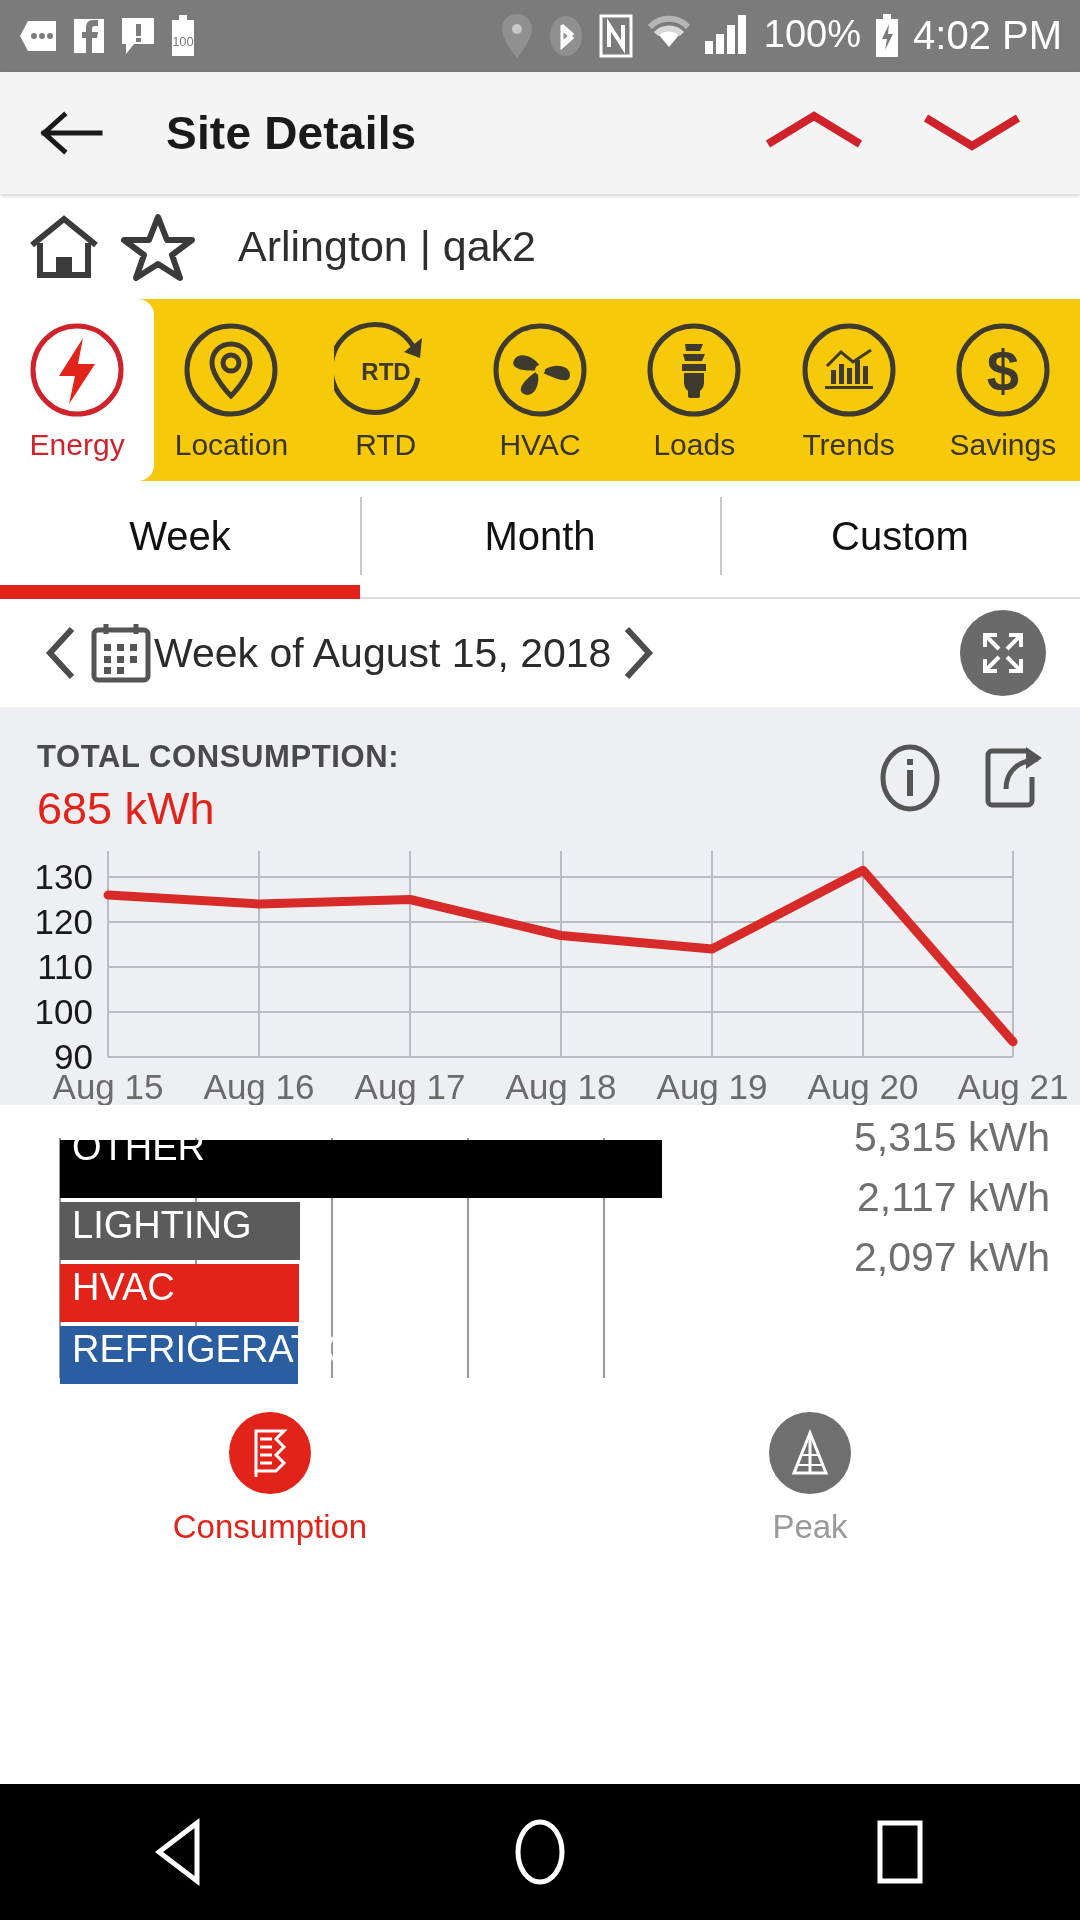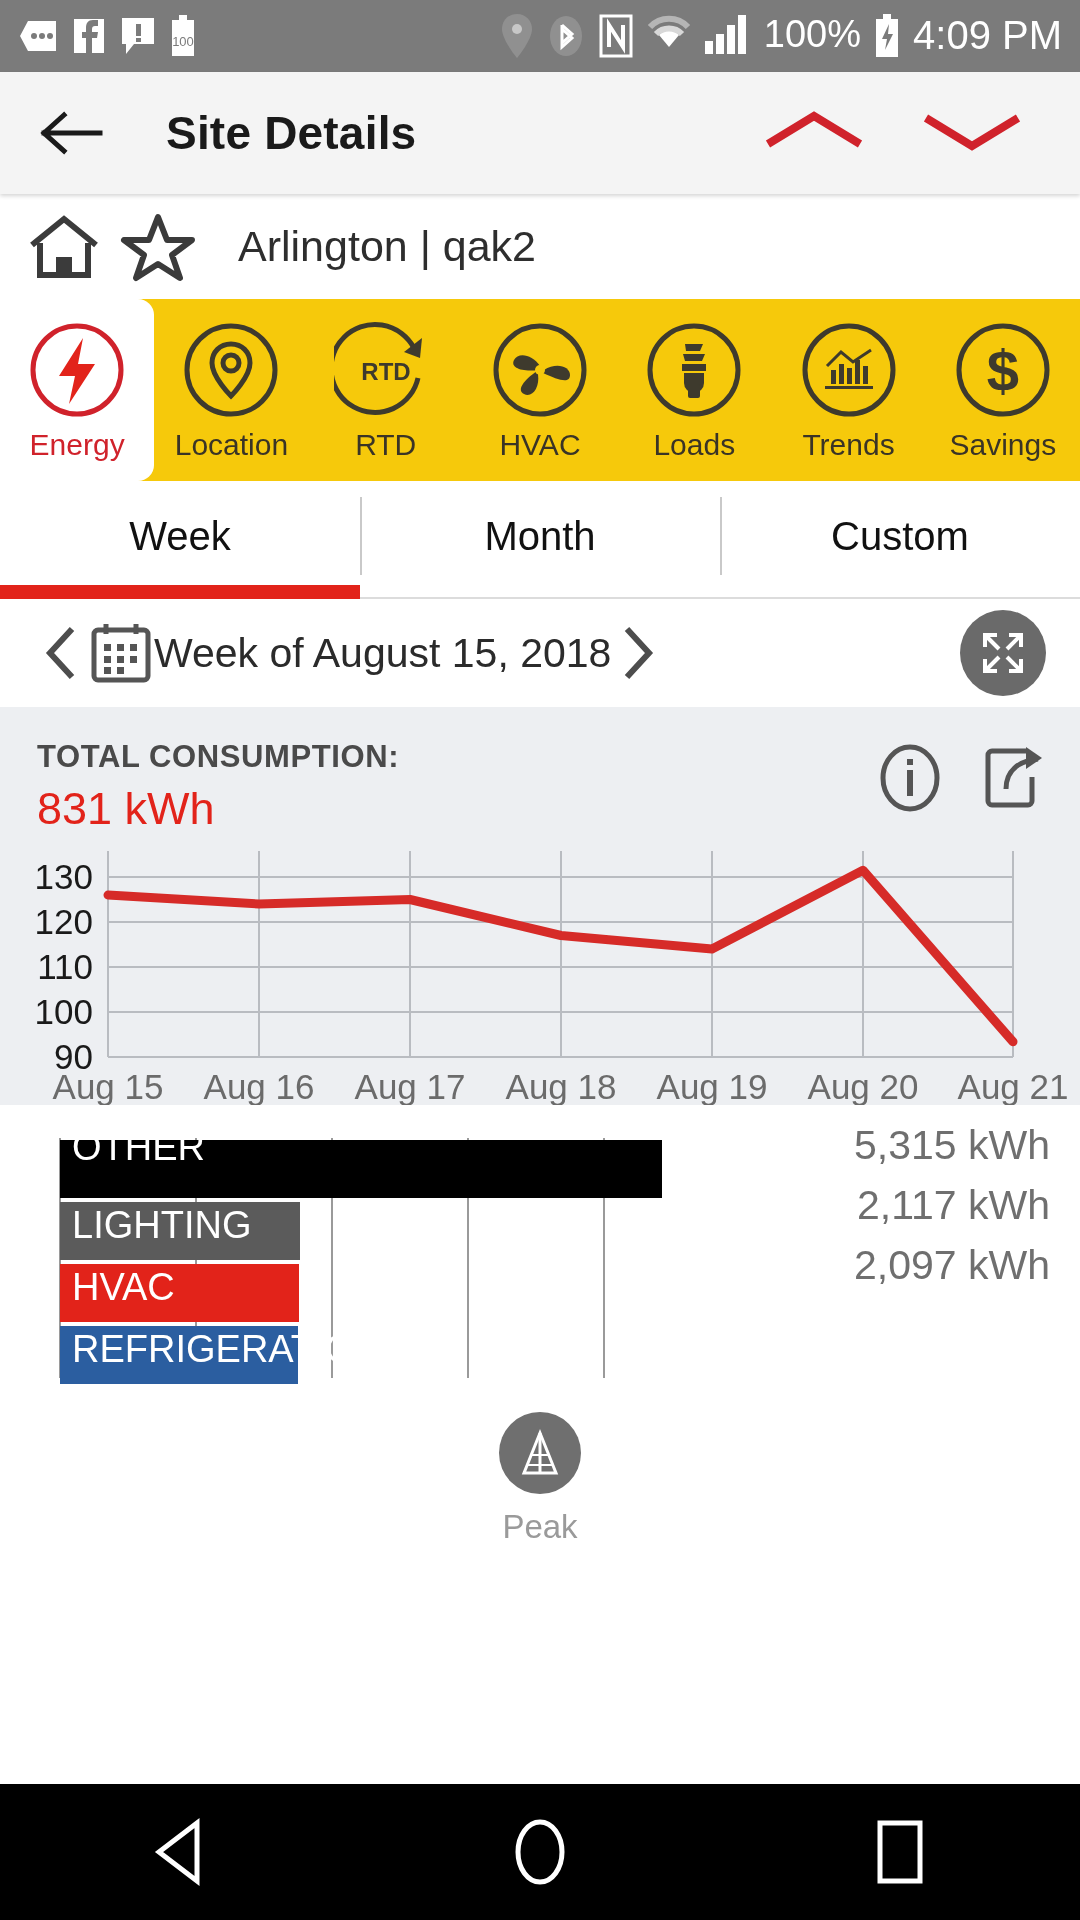--- a/index.html
+++ b/index.html
@@ -95,21 +95,21 @@
 
   .plot { position: relative; height: 230px; margin: 14px 0 0 0; }
   .plot svg { display: block; }
 
   
   .barsec { flex: 1 1 auto; background: #ffffff; position: relative; padding-top: 33px; }
   .bargrid { position: relative; height: 250px; margin: 0 0 0 0; }
   .bargrid svg { display: block; }
 
   .bar-values {
-    position: absolute; right: 30px; top: 10px; width: 300px;
+    position: absolute; right: 30px; top: 2px; width: 300px;
     display: flex; flex-direction: column;
   }
   .bar-val {
     height: 60px; display: flex; align-items: center; justify-content: flex-end;
     font-size: 41px; color: #6f6f6f;
   }
 
   
   .modes { display: flex; align-items: center; padding: 24px 0 0 0; }
   .mode { flex: 1 1 0; display: flex; flex-direction: column; align-items: center; gap: 14px; }
@@ -201,21 +201,21 @@
           </svg>
       </span>
       <span class="sb-pct">100%</span>
       <span class="sb-ico">
         <svg width="28" height="46" viewBox="0 0 28 46">
             <rect x="10" y="1" width="8" height="5" fill="#fff"></rect>
             <rect x="3" y="6" width="22" height="38" fill="#fff"></rect>
             <path d="M16 11 L9 26 h5 l-2 11 8-16 h-5 z" fill="#7b7b7b"></path>
           </svg>
       </span>
-      <span class="sb-time">4:09 PM</span>
+      <span class="sb-time">4:02 PM</span>
     </div>
   </div>
 
   <div class="appbar">
     <div class="back-btn">
       <svg width="64" height="48" viewBox="0 0 64 48">
           <path d="M4 24 H60 M4 24 L24 6 M4 24 L24 42" stroke="#1a1a1a" stroke-width="5" fill="none" stroke-linecap="square"></path>
         </svg>
     </div>
     <div class="appbar-title">Site Details</div>
@@ -389,21 +389,21 @@
             <path d="M44 44 L30 30"></path>
           </g>
         </svg>
     </span>
   </div>
 
   <div class="chartcard">
     <div class="cc-head">
       <div>
         <div class="cc-title">TOTAL CONSUMPTION:</div>
-        <div class="cc-value">831 kWh</div>
+        <div class="cc-value">685 kWh</div>
       </div>
       <div class="cc-actions">
         <span>
           <svg width="64" height="70" viewBox="0 0 64 70">
               <ellipse cx="32" cy="35" rx="27" ry="31" stroke="#555" stroke-width="5" fill="none"></ellipse>
               <rect x="29" y="16" width="6" height="6" fill="#555"></rect>
               <rect x="29" y="27" width="6" height="26" fill="#555"></rect>
             </svg>
         </span>
         <span>
@@ -488,20 +488,35 @@
     </div>
 
     <div class="bar-values">
       <div class="bar-val">5,315 kWh</div>
       <div class="bar-val">2,117 kWh</div>
       <div class="bar-val">2,097 kWh</div>
     </div>
 
     <div class="modes">
       <div class="mode">
+        <span class="mode-circle on">
+          <svg width="48" height="52" viewBox="0 0 48 52">
+              <path d="M10 4 H38 L30 12 L38 20 L30 28 L38 36 L30 44 H10 Z" fill="none" stroke="#fff" stroke-width="3"></path>
+              <g stroke="#fff" stroke-width="3">
+                <line x1="14" y1="12" x2="26" y2="12"></line>
+                <line x1="14" y1="20" x2="26" y2="20"></line>
+                <line x1="14" y1="28" x2="26" y2="28"></line>
+                <line x1="14" y1="36" x2="26" y2="36"></line>
+              </g>
+              <path d="M10 44 V50" stroke="#fff" stroke-width="3"></path>
+            </svg>
+        </span>
+        <span class="mode-label on">Consumption</span>
+      </div>
+      <div class="mode">
         <span class="mode-circle off">
           <svg width="48" height="52" viewBox="0 0 48 52">
               <path d="M24 6 L40 46 H8 Z" fill="none" stroke="#fff" stroke-width="3"></path>
               <line x1="24" y1="6" x2="24" y2="46" stroke="#fff" stroke-width="3"></line>
               <line x1="16" y1="28" x2="32" y2="28" stroke="#fff" stroke-width="2"></line>
               <line x1="12" y1="38" x2="36" y2="38" stroke="#fff" stroke-width="2"></line>
             </svg>
         </span>
         <span class="mode-label off">Peak</span>
       </div>

